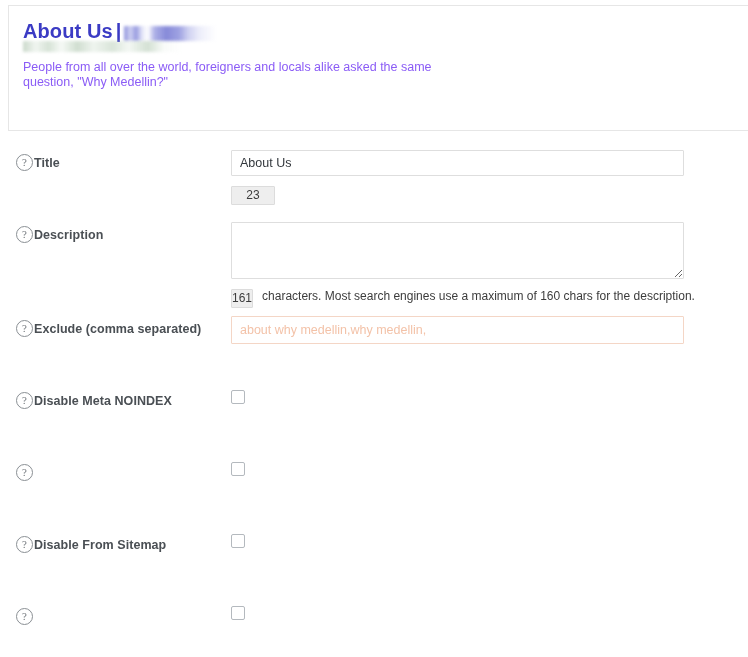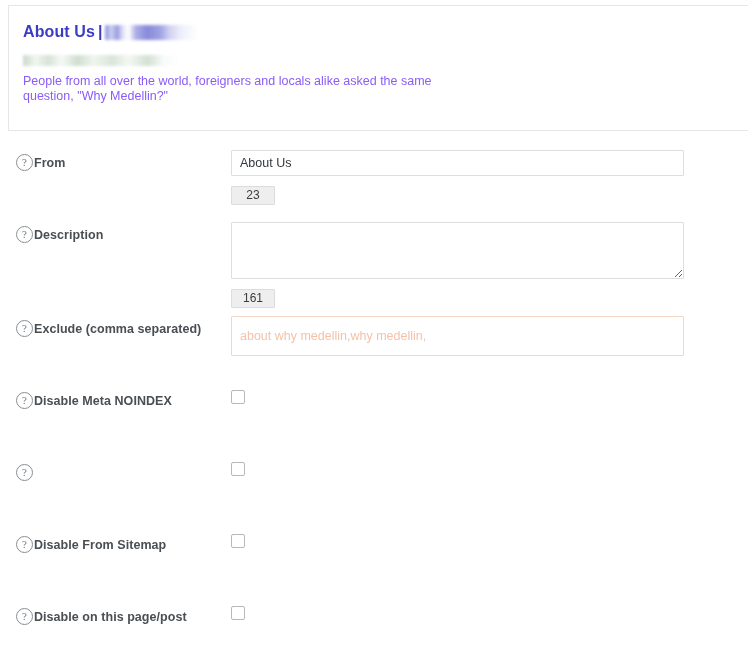--- a/index.html
+++ b/index.html
@@ -25,27 +25,26 @@
     left: 8px;
     top: 5px;
     right: -2px;
     height: 126px;
     background: #ffffff;
     border: 1px solid #e6e6e6;
     border-right: none;
     padding: 16px 14px 0 14px;
   }
   .preview-title-line {
-    font-size: 16px;
+    font-size: 20px;
     line-height: 19px;
     font-weight: bold;
     color: #3b3bc4;
     letter-spacing: 0.1px;
     white-space: nowrap;
-    margin-bottom: 14px;
   }
   .preview-title-text { color: #3b3bc4; }
   .preview-title-sep { color: #3b3bc4; font-weight: bold; padding: 0 3px; }
   .blur-blue {
     display: inline-block;
     vertical-align: -3px;
     width: 92px;
     height: 15px;
     border-radius: 1px;
     background:
@@ -151,21 +150,21 @@
     font-size: 12.5px;
     color: #32373c;
     background: #ffffff;
     border: 1px solid #dedede;
     border-radius: 1px;
     outline: none;
   }
   input.text-field.keywords {
     border-color: #f4d6c6;
     color: #1d4ed8;
-    height: 40px;
+    height: 28px;
   }
   input.text-field.keywords::placeholder { color: #f3c2a8; opacity: 1; }
 
   textarea.text-area {
     display: block;
     width: 453px;
     height: 57px;
     padding: 5px 8px;
     font-family: "Liberation Sans", sans-serif;
     font-size: 12.5px;
@@ -227,39 +226,40 @@
   </div>
   <div class="blur-green"></div>
   <div class="preview-desc">People from all over the world, foreigners and locals alike asked the same question, "Why Medellin?"</div>
 </div>
 
 <div class="form">
 
   <div class="form-row row-title">
     <div class="field-label">
       <span class="help-icon">?</span>
-      <span>From</span>
+      <span>Title</span>
     </div>
     <div class="field-control">
       <input class="text-field" type="text" value="About Us" style="">
       <div class="counter-line">
         <div class="counter-box">23</div>
       </div>
     </div>
   </div>
 
   <div class="form-row row-desc">
     <div class="field-label">
       <span class="help-icon">?</span>
       <span>Description</span>
     </div>
     <div class="field-control">
       <textarea class="text-area" style=""></textarea>
       <div class="counter-line">
         <div class="counter-box">161</div>
+        <div class="counter-note">characters. Most search engines use a maximum of 160 chars for the description.</div>
       </div>
     </div>
   </div>
 
   <div class="form-row row-keywords">
     <div class="field-label">
       <span class="help-icon">?</span>
       <span>Exclude (comma separated)</span>
     </div>
     <div class="field-control">
@@ -292,20 +292,19 @@
       <span>Disable From Sitemap</span>
     </div>
     <div class="checkbox-control">
       <input class="cbx" type="checkbox" style="">
     </div>
   </div>
 
   <div class="form-row row-check">
     <div class="field-label">
       <span class="help-icon">?</span>
-      <span>Disable on this page/post</span>
     </div>
     <div class="checkbox-control">
       <input class="cbx" type="checkbox" style="">
     </div>
   </div>
 
 </div>
 
 </body></html>

